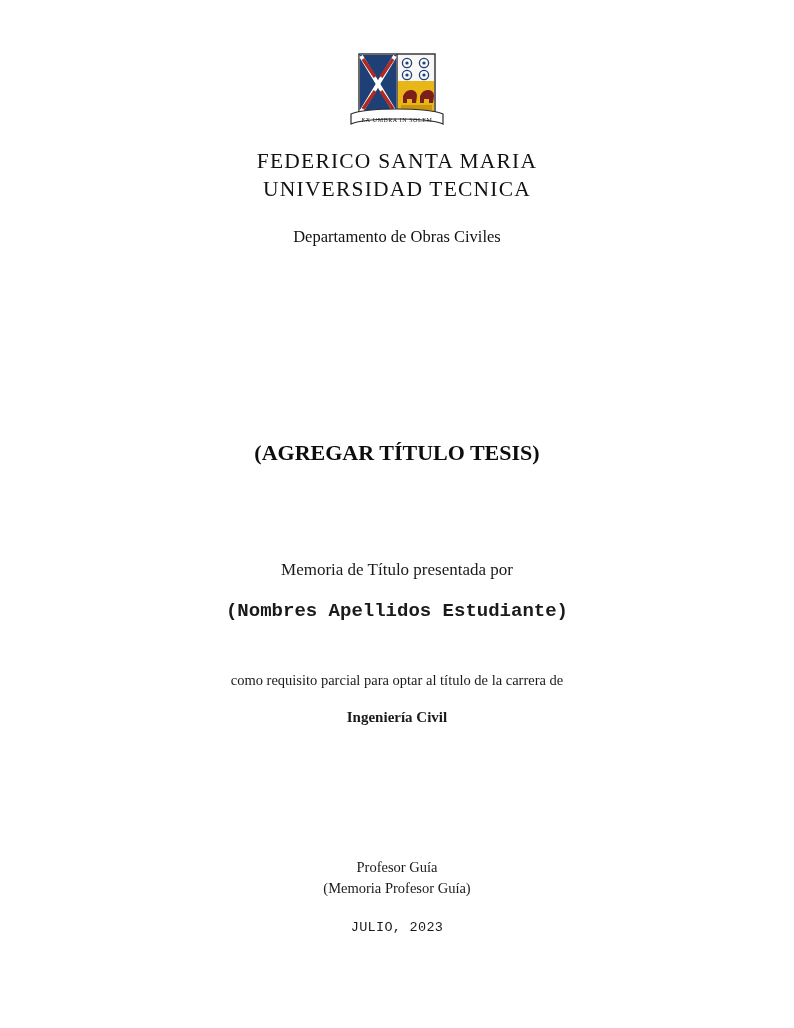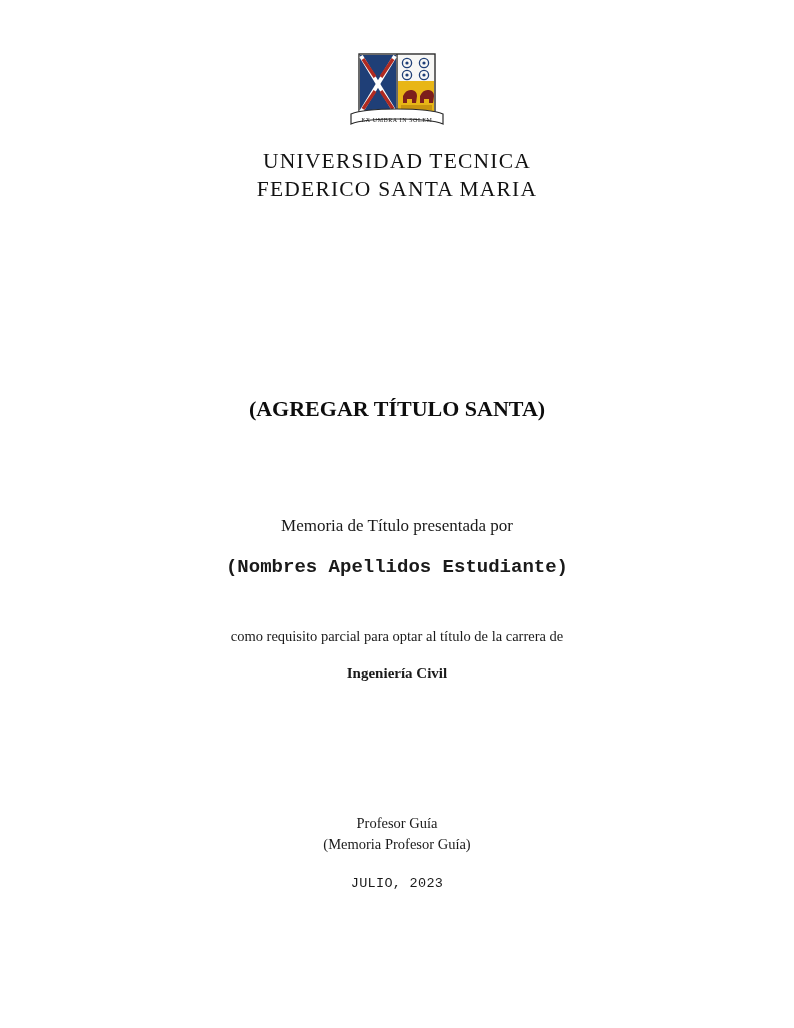--- a/index.html
+++ b/index.html
@@ -146,26 +146,27 @@
       <path d="M58 44 q3 -7 9 -6 q5 1 5 6 l-1 7 h-4 l0 -4 h-5 l0 4 h-4 z" fill="#7c1f1c"></path>
       <path d="M75 44 q3 -7 9 -6 q5 1 5 6 l-1 7 h-4 l0 -4 h-5 l0 4 h-4 z" fill="#7c1f1c"></path>
       <rect x="56" y="53" width="31" height="5" fill="#c9960f"></rect>
 
       <path d="M6 62 q12 -5 46 -5 q34 0 46 5 l0 10 q-12 -5 -46 -5 q-34 0 -46 5 z" fill="#ffffff" stroke="#2b2b2b" stroke-width="1.2"></path>
       <text x="52" y="69.6" text-anchor="middle" font-family="Liberation Serif, serif" font-size="6" fill="#1a1a1a" letter-spacing="0.6">EX UMBRA IN SOLEM</text>
     </svg>
   </div>
 
   <div class="univ-block">
+    <div class="univ-line">FEDERICO SANTA MARIA</div>
     <div class="univ-line">UNIVERSIDAD TECNICA</div>
-    <div class="univ-line">FEDERICO SANTA MARIA</div>
   </div>
 
+  <div class="dept">Departamento de Obras Civiles</div>
 
-  <div class="title">(AGREGAR TÍTULO SANTA)</div>
+  <div class="title">(AGREGAR TÍTULO TESIS)</div>
 
   <div class="memoria">Memoria de Título presentada por</div>
   <div class="student">(Nombres Apellidos Estudiante)</div>
 
   <div class="requisito">como requisito parcial para optar al título de la carrera de</div>
   <div class="career">Ingeniería Civil</div>
 
   <div class="advisor">
     <div>Profesor Guía</div>
     <div>(Memoria Profesor Guía)</div>

